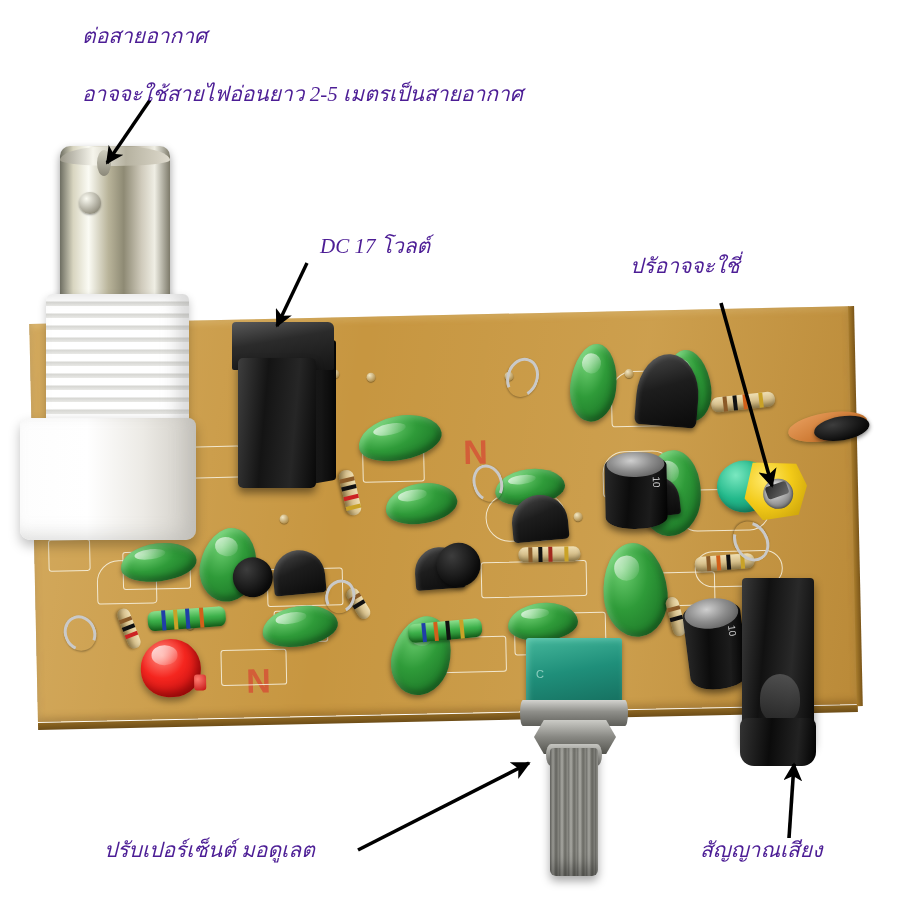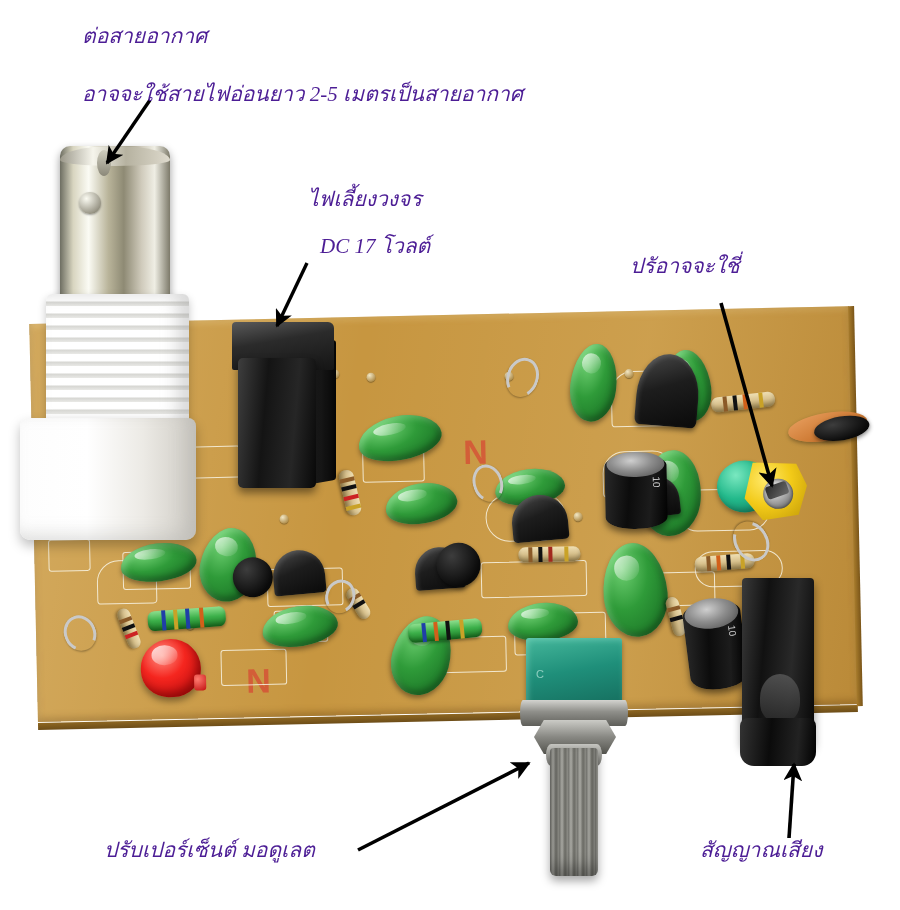--- a/index.html
+++ b/index.html
@@ -375,21 +375,20 @@
     <line x1="150" y1="100" x2="107" y2="163" stroke="#000" stroke-width="3.4" marker-end="url(#ah)"></line>
     <line x1="307" y1="263" x2="277" y2="326" stroke="#000" stroke-width="3.4" marker-end="url(#ah)"></line>
     <line x1="721" y1="303" x2="772" y2="486" stroke="#000" stroke-width="3.6" marker-end="url(#ah)"></line>
     <line x1="358" y1="850" x2="529" y2="763" stroke="#000" stroke-width="3.6" marker-end="url(#ah)"></line>
     <line x1="789" y1="838" x2="794" y2="764" stroke="#000" stroke-width="3.6" marker-end="url(#ah)"></line>
   </svg>
 
   <div class="anno" style="left:82px;top:22px;">ต่อสายอากาศ</div>
   <div class="anno l2" style="left:82px;top:80px;">อาจจะใช้สายไฟอ่อนยาว 2-5 เมตรเป็นสายอากาศ</div>
 
-  <div class="anno" style="left:308px;top:185px;">ไฟเลี้ยงวงจร</div>
   <div class="anno" style="left:320px;top:232px;">DC 17 โวลต์</div>
 
   <div class="anno" style="left:630px;top:252px;">ปรัอาจจะใชี่</div>
 
   <div class="anno" style="left:700px;top:836px;">สัญญาณเสียง</div>
 
   <div class="anno" style="left:104px;top:836px;">ปรับเปอร์เซ็นต์ มอดูเลต</div>
 
 </div>
 

